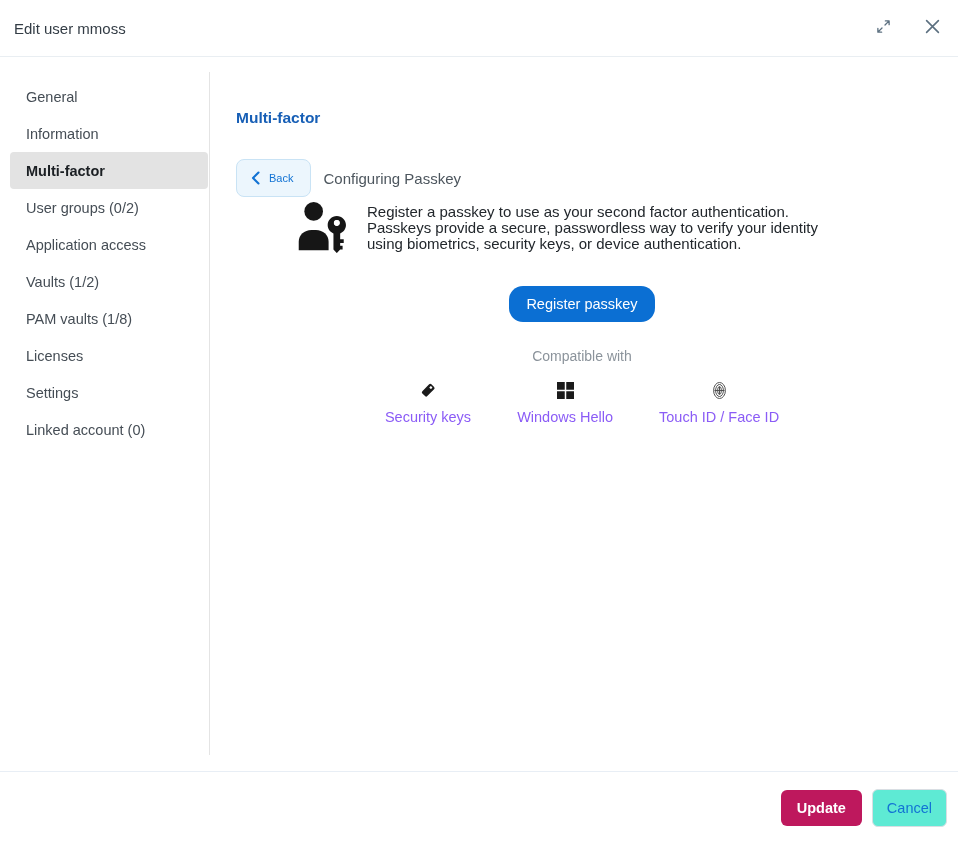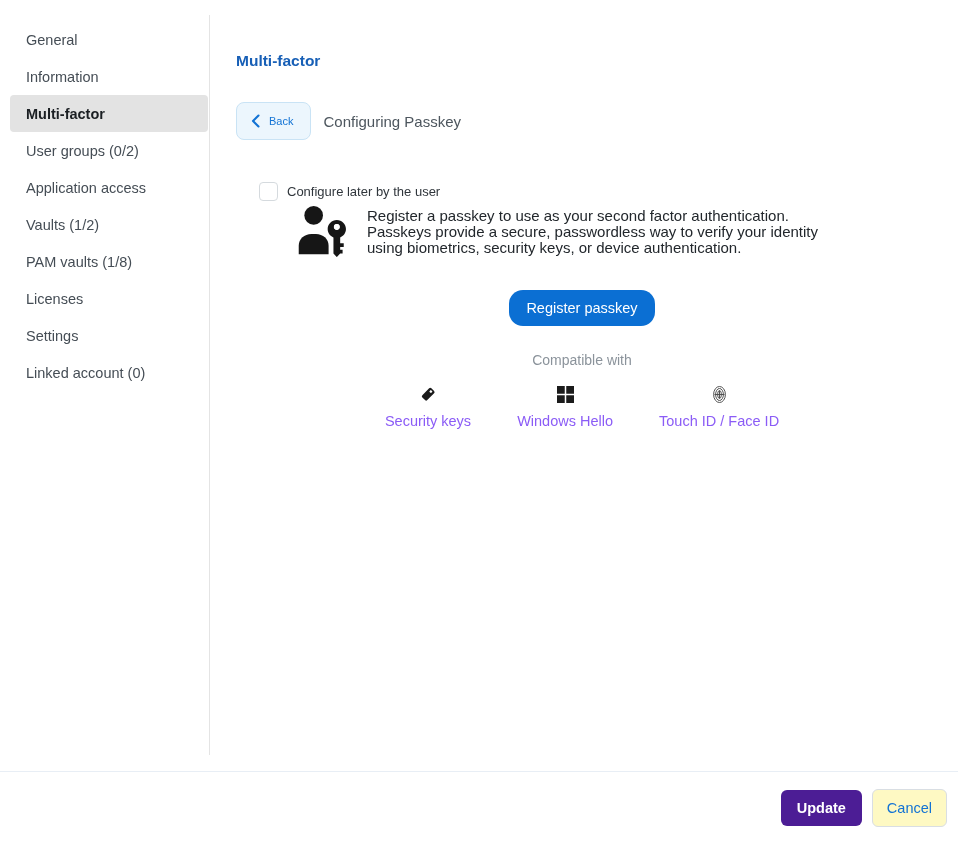--- a/index.html
+++ b/index.html
@@ -83,35 +83,55 @@
   .compat-item .label { margin-top: 9px; font-size: 14.5px; color: #8b5cf6; }
 
   
   .modal-footer {
     height: 72px; flex: 0 0 72px;
     border-top: 1px solid #e8eef5;
     display: flex; align-items: center; justify-content: flex-end;
     gap: 10px; padding-right: 11px;
   }
   .footer-primary {
-    background: #4c1d95; color: #fff; border: none; border-radius: 6px;
+    background: #be185d; color: #fff; border: none; border-radius: 6px;
     font-size: 14.5px; font-weight: 700; font-family: inherit;
     padding: 10px 16px; min-width: 71px; cursor: pointer;
   }
   .footer-secondary {
-    background: #fef9c3; color: #1273d4; border: 1px solid #d9dee3; border-radius: 6px;
+    background: #5eead4; color: #1273d4; border: 1px solid #d9dee3; border-radius: 6px;
     font-size: 14.5px; font-family: inherit;
     padding: 10px 14px; min-width: 71px; cursor: pointer;
   }
 </style>
 </head>
 <body>
 
 <div class="modal">
 
+  <div class="modal-header">
+    <div class="modal-title">Edit user mmoss</div>
+    <div class="header-actions">
+      <button class="icon-btn" aria-label="Expand">
+        <span>
+          <svg width="15" height="15" viewBox="0 0 16 16" fill="none" stroke="#5c7080" stroke-width="1.4" stroke-linecap="round" stroke-linejoin="round">
+            <path d="M9.6 6.4 L14 2 M10 2 h4 v4"></path>
+            <path d="M6.4 9.6 L2 14 M6 14 h-4 v-4"></path>
+          </svg>
+        </span>
+      </button>
+      <button class="icon-btn" aria-label="Close">
+        <span>
+          <svg width="15" height="15" viewBox="0 0 14 14" fill="none" stroke="#5c7080" stroke-width="1.5" stroke-linecap="round">
+            <path d="M1.5 1.5 L12.5 12.5 M12.5 1.5 L1.5 12.5"></path>
+          </svg>
+        </span>
+      </button>
+    </div>
+  </div>
 
   <div class="modal-body">
 
     <div class="sidebar">
       <div class="side-item">General</div>
       <div class="side-item">Information</div>
       <div class="side-item selected">Multi-factor</div>
       <div class="side-item">User groups (0/2)</div>
       <div class="side-item">Application access</div>
       <div class="side-item">Vaults (1/2)</div>
@@ -129,24 +149,20 @@
           <span style="display:flex;">
             <svg width="9" height="14" viewBox="0 0 9 14" fill="none" stroke="#1273d4" stroke-width="2.1" stroke-linecap="round" stroke-linejoin="round">
               <polyline points="7.5,1.5 2,7 7.5,12.5"></polyline>
             </svg>
           </span>
           <span>Back</span>
         </button>
         <span class="breadcrumb-text">Configuring Passkey</span>
       </div>
 
-      <div class="checkbox-row">
-        <div class="checkbox" role="checkbox" aria-checked="false"></div>
-        <span class="checkbox-label">Configure later by the user</span>
-      </div>
 
       <div class="passkey-panel">
         <div class="desc-row">
           <span class="passkey-icon">
             <svg width="56" height="54" viewBox="0 0 30 28" fill="#161616">
               <circle cx="10" cy="6.2" r="5"></circle>
               <path d="M2 27 v-4.6 c0-3.6 3-6.3 6.8-6.3 h2.4 c3.8 0 6.8 2.7 6.8 6.3 V27 Z"></path>
               <path d="M22.4 8.6 c2.7 0 4.9 2.2 4.9 4.9 0 2.1-1.3 3.8-3.1 4.5 v3.1 h1.9 v2 h-1.9 v1.5 h1.3 v2 h-1.3 l-1.8 1.9 -1.8-1.9 V18 c-1.8-0.7-3.1-2.4-3.1-4.5 0-2.7 2.2-4.9 4.9-4.9 Z M22.4 10.8 c-0.9 0-1.6 0.7-1.6 1.6 0 0.9 0.7 1.6 1.6 1.6 0.9 0 1.6-0.7 1.6-1.6 0-0.9-0.7-1.6-1.6-1.6 Z" fill="#161616"></path>
               <circle cx="22.4" cy="12.3" r="1.5" fill="#ffffff"></circle>
             </svg>

